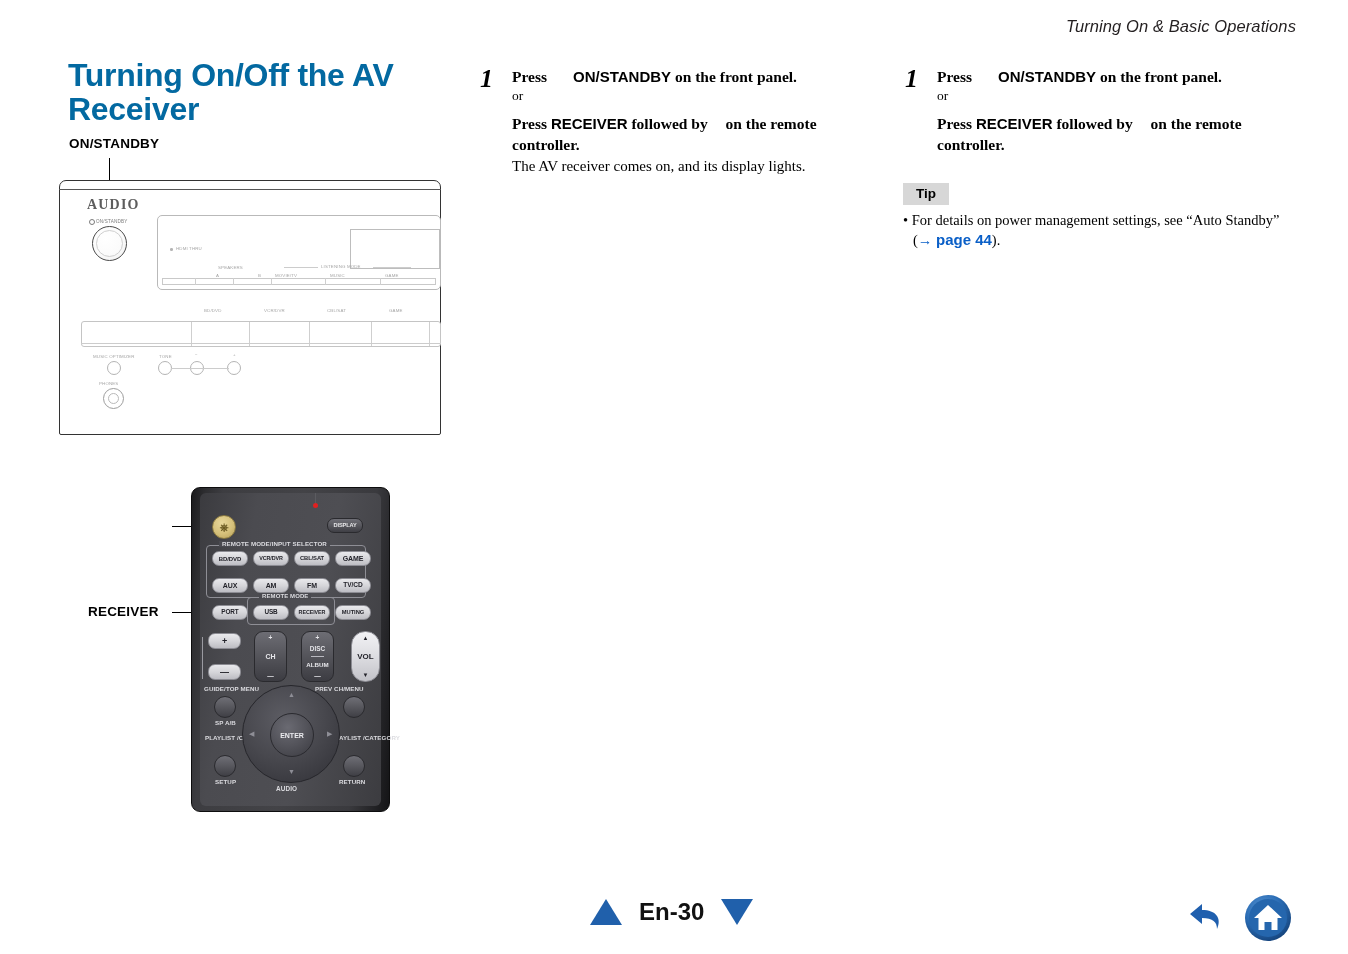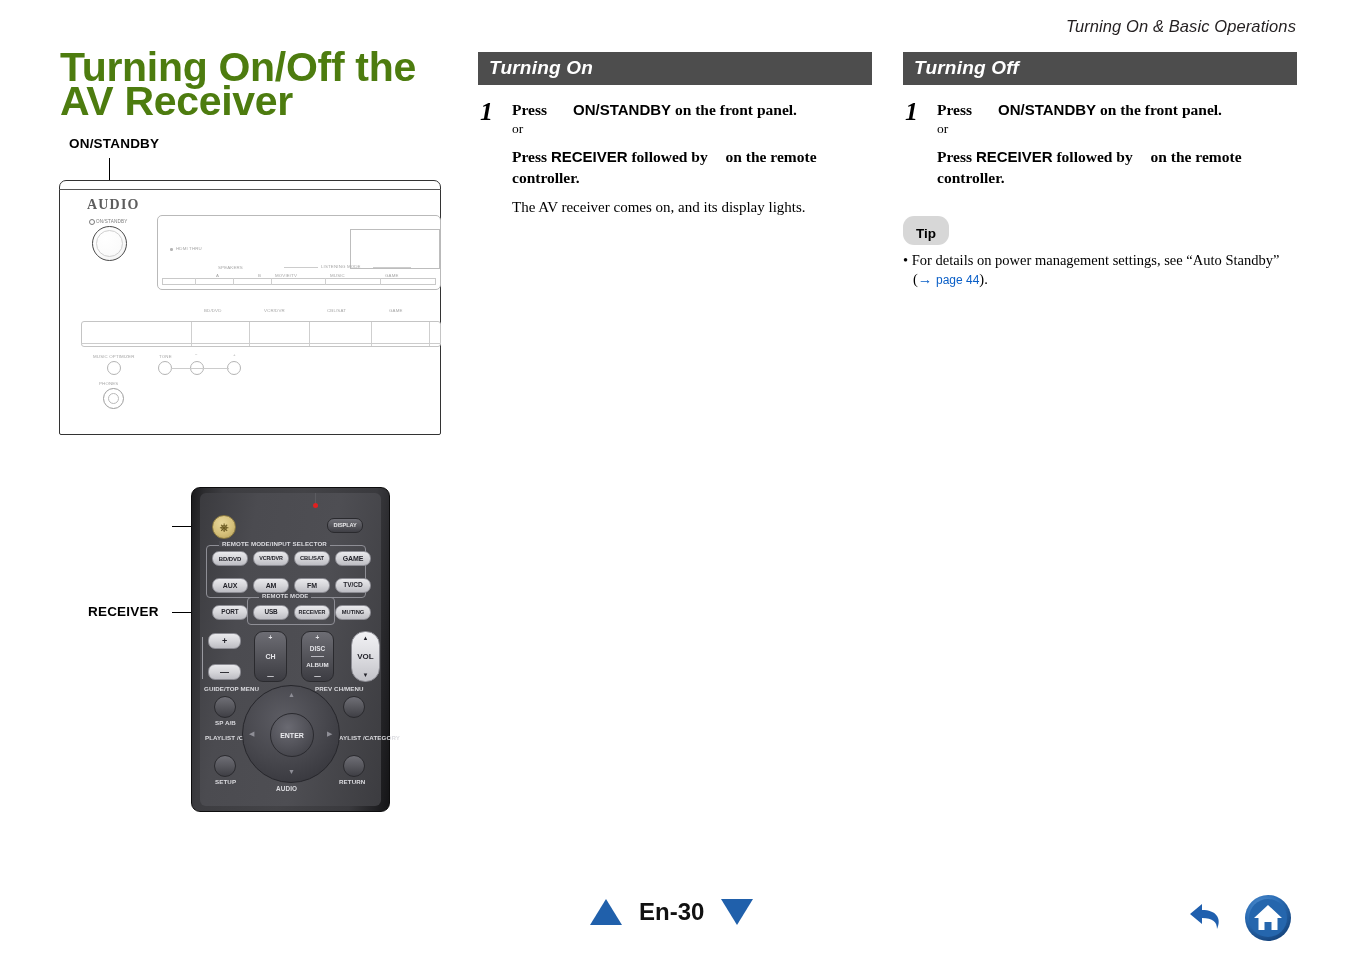--- a/index.html
+++ b/index.html
@@ -14,22 +14,22 @@
   .running-head{
     position:absolute;top:17px;right:52px;
     font-family:"Liberation Sans", sans-serif;
     font-style:italic;font-size:16.5px;color:#231f20;letter-spacing:.1px;
   }
 
   
   .col-left{position:absolute;left:52px;top:42px;width:400px;}
   .h1{
     font-family:"Liberation Sans", sans-serif;
-    font-weight:bold;font-size:41px;line-height:34px;color:#4d7c0f;
-    letter-spacing:-.3px;margin:8px;
+    font-weight:bold;font-size:32px;line-height:34px;color:#0369a1;
+    letter-spacing:-.3px;margin:16px;
   }
 
   .callout-onstandby{
     position:absolute;left:69px;top:136px;
     font-family:"Liberation Sans", sans-serif;
     font-weight:bold;font-size:13.5px;color:#000;letter-spacing:.2px;
   }
   .callout-receiver{
     position:absolute;left:88px;top:604px;
     font-family:"Liberation Sans", sans-serif;
@@ -204,37 +204,36 @@
   }
   .step-head{
     font-family:"Liberation Serif", serif;font-weight:bold;font-size:15.5px;color:#000;
     line-height:21px;margin:0;
   }
   .sans-b{font-family:"Liberation Sans", sans-serif;font-weight:bold;font-size:15px;}
   .or{
     font-family:"Liberation Serif", serif;font-size:13.5px;color:#000;margin:1px 0 9px 0;
   }
   .body-txt{
-    font-family:"Liberation Serif", serif;font-size:15px;line-height:21.5px;color:#000;margin:9px 0 0 0;
+    font-family:"Liberation Serif", serif;font-size:15px;line-height:21.5px;color:#000;margin:1px 0 0 0;
   }
   .gap{display:inline-block;width:26px;}
   .gap-sm{display:inline-block;width:14px;}
 
   .tip-badge{
     display:inline-block;background:#d7d7d7;color:#000;
     font-family:"Liberation Sans", sans-serif;font-weight:bold;font-size:13.5px;
-    padding:10px 13px 4px 13px;
-    border-radius:11px;
+    padding:3px 13px 4px 13px;
   }
   .tip-list{
     font-family:"Liberation Serif", serif;font-size:14.5px;line-height:19px;color:#000;
     margin:6px 0 0 0;padding:0 0 0 10px;text-indent:-10px;
   }
   .link{
-    color:#0a5fc7;font-family:"Liberation Sans", sans-serif;font-weight:normal;font-size:12px;
+    color:#0a5fc7;font-family:"Liberation Sans", sans-serif;font-weight:bold;font-size:15px;
   }
   .arrow-link{color:#0a5fc7;font-weight:bold;}
   .pager{
     position:absolute;left:590px;top:898px;display:flex;align-items:center;gap:17px;
   }
   .tri-up{width:0;height:0;border-left:16px solid transparent;border-right:16px solid transparent;border-bottom:26px solid #2060ab;}
   .tri-down{width:0;height:0;border-left:16px solid transparent;border-right:16px solid transparent;border-top:26px solid #2060ab;}
   .pagenum{
     font-family:"Liberation Sans", sans-serif;font-weight:bold;font-size:24px;color:#111;
   }
@@ -402,37 +401,35 @@
       <div class="arrow-tiny" style="left:84px;top:44px;">▶</div>
       <div class="arrow-tiny" style="left:45px;top:82px;">▼</div>
       <div class="dpad-inner">
           <span>ENTER</span>
         </div>
     </div>
     <div class="rlabel" style="left:85px;top:299px;font-size:6.4px;">AUDIO</div>
   </div>
 
   <div class="col-mid">
-    <div class="sec-bar">Turning On</div>
 
     <div class="step">
       <div class="step-num">1</div>
       <p class="step-head">
         <span>Press</span><span class="gap"></span><span class="sans-b">ON/STANDBY</span> <span>on the front panel.</span>
       </p>
       <p class="or">or</p>
       <p class="step-head">
         <span>Press</span> <span class="sans-b">RECEIVER</span> <span>followed by</span><span class="gap-sm"></span> <span>on the remote controller.</span>
       </p>
       <p class="body-txt">The AV receiver comes on, and its display lights.</p>
     </div>
   </div>
 
   <div class="col-right">
-    <div class="sec-bar">Turning Off</div>
 
     <div class="step">
       <div class="step-num">1</div>
       <p class="step-head">
         <span>Press</span><span class="gap"></span><span class="sans-b">ON/STANDBY</span> <span>on the front panel.</span>
       </p>
       <p class="or">or</p>
       <p class="step-head">
         <span>Press</span> <span class="sans-b">RECEIVER</span> <span>followed by</span><span class="gap-sm"></span> <span>on the remote controller.</span>
       </p>

